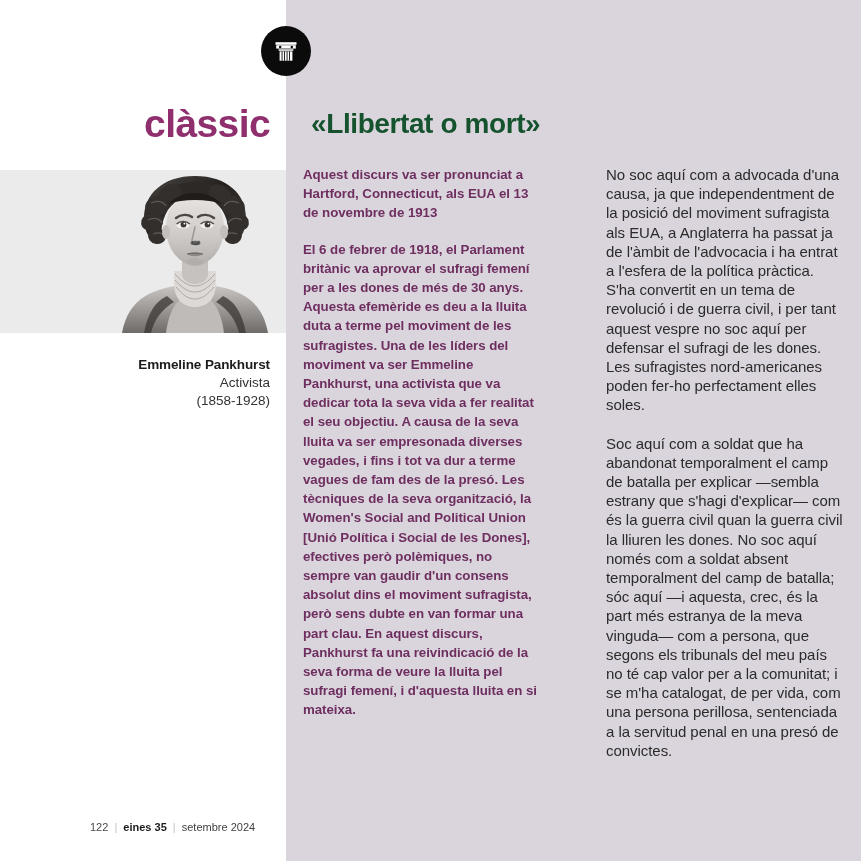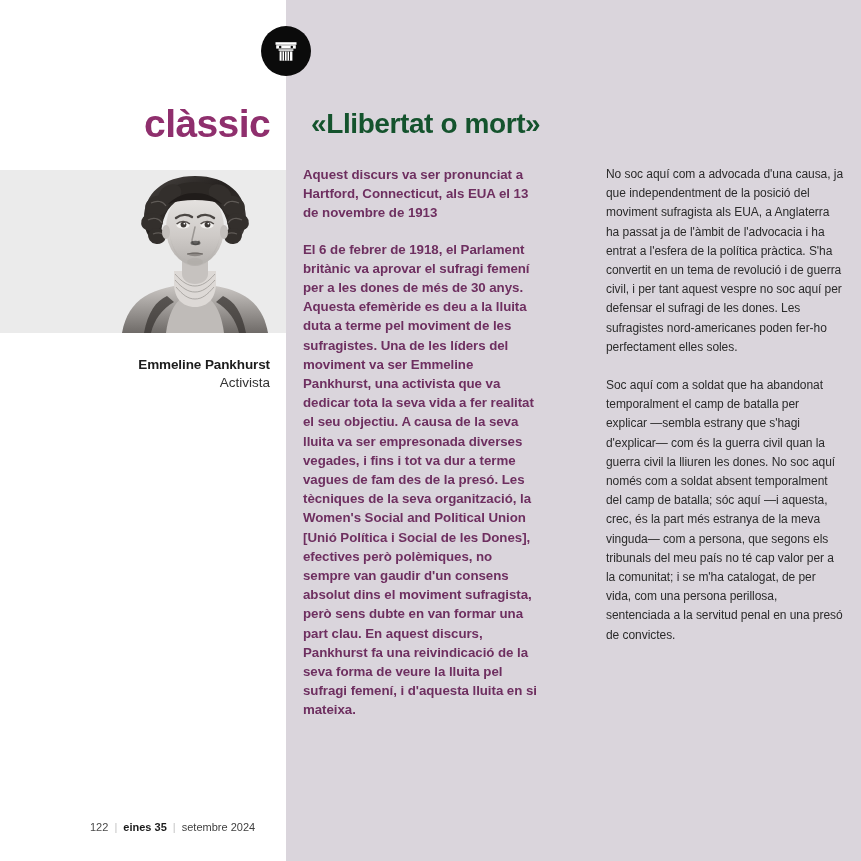--- a/index.html
+++ b/index.html
@@ -179,21 +179,21 @@
     line-height: 19.2px;
     font-weight: 700;
     color: #6e2f60;
     letter-spacing: -0.05px;
     hyphens: manual;
   }
   .lede p:last-child { margin-bottom: 8px; }
 
   .body p {
     margin: 0 0 19px 0;
-    font-size: 12px;
+    font-size: 15px;
     line-height: 19.2px;
     font-weight: 400;
     color: #2b2b2b;
     letter-spacing: -0.05px;
     hyphens: manual;
   }
   .body p:last-child { margin-bottom: 0; }
 </style>
 </head>
 <body>
@@ -317,20 +317,21 @@
 
           <ellipse cx="62" cy="62" rx="4" ry="7" fill="#c3bfbc"></ellipse>
           <ellipse cx="120" cy="62" rx="4" ry="7" fill="#c3bfbc"></ellipse>
         </g>
       </svg>
     </div>
 
     <div class="caption">
       <span class="caption-name">Emmeline Pankhurst</span>
       <span class="caption-role">Activista</span>
+      <span class="caption-dates">(1858-1928)</span>
     </div>
 
     <div class="folio">
       <span class="folio-num">122</span>
       <span class="folio-sep">|</span>
       <span class="folio-mag">eines 35</span>
       <span class="folio-sep">|</span>
       <span class="folio-date">setembre 2024</span>
     </div>
   </div>

